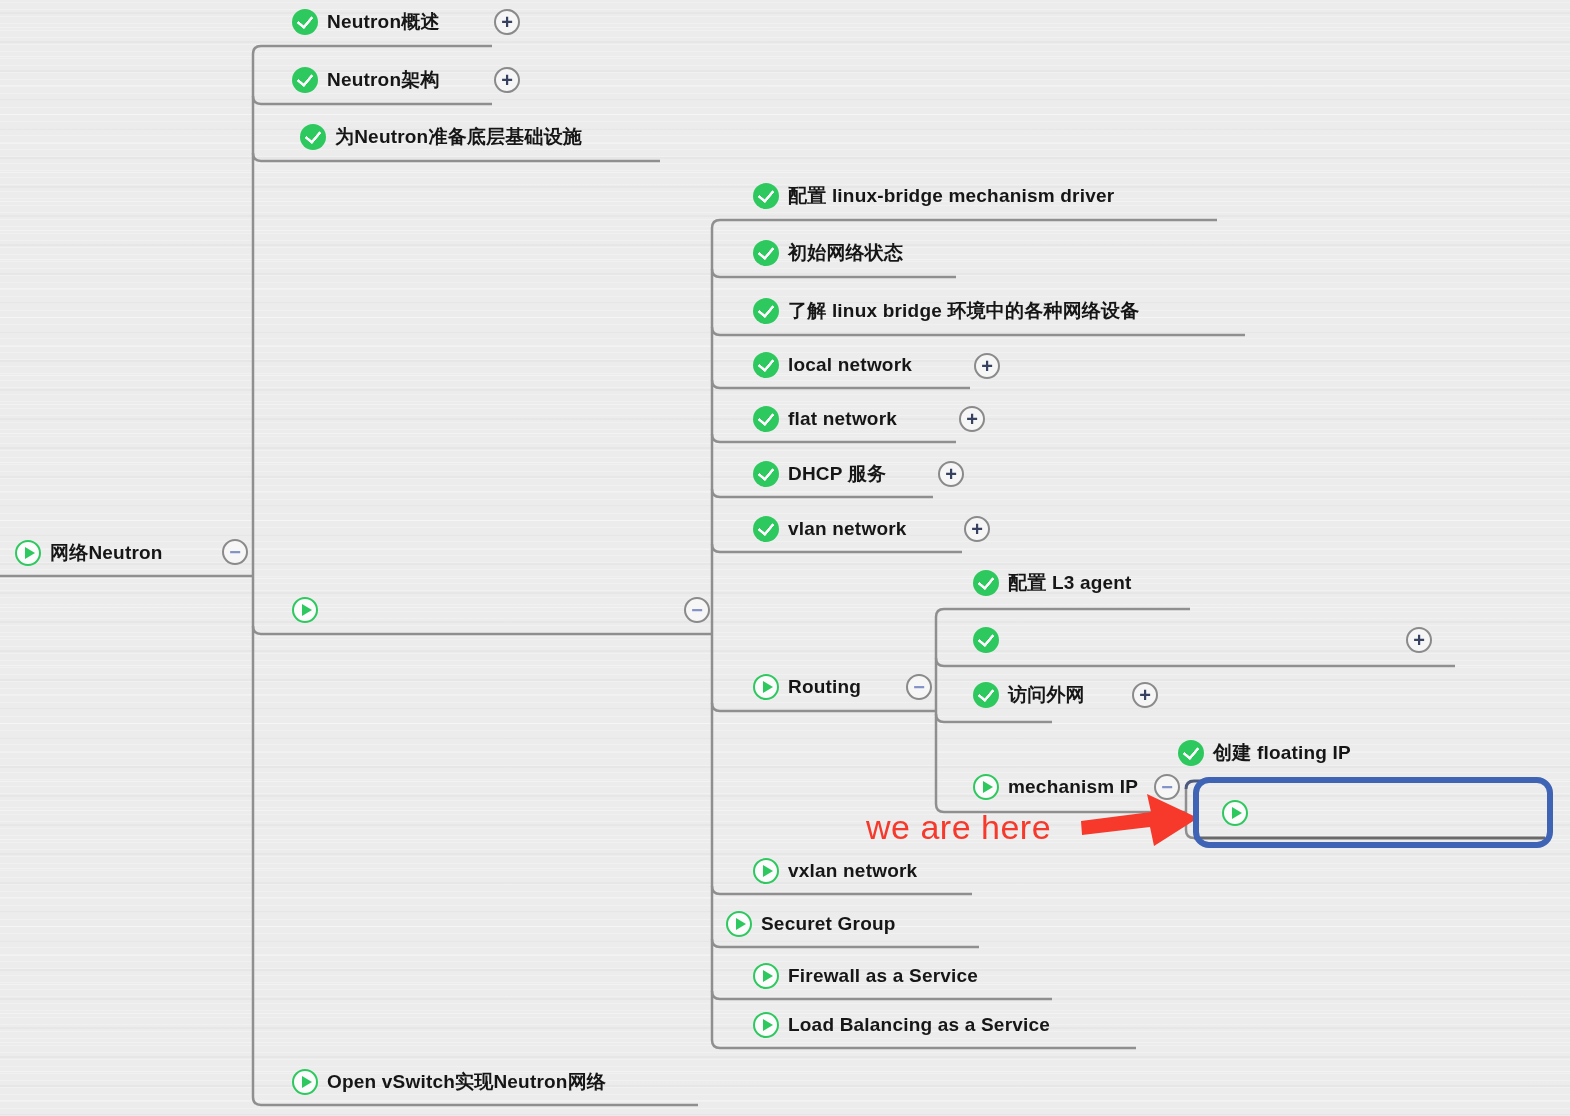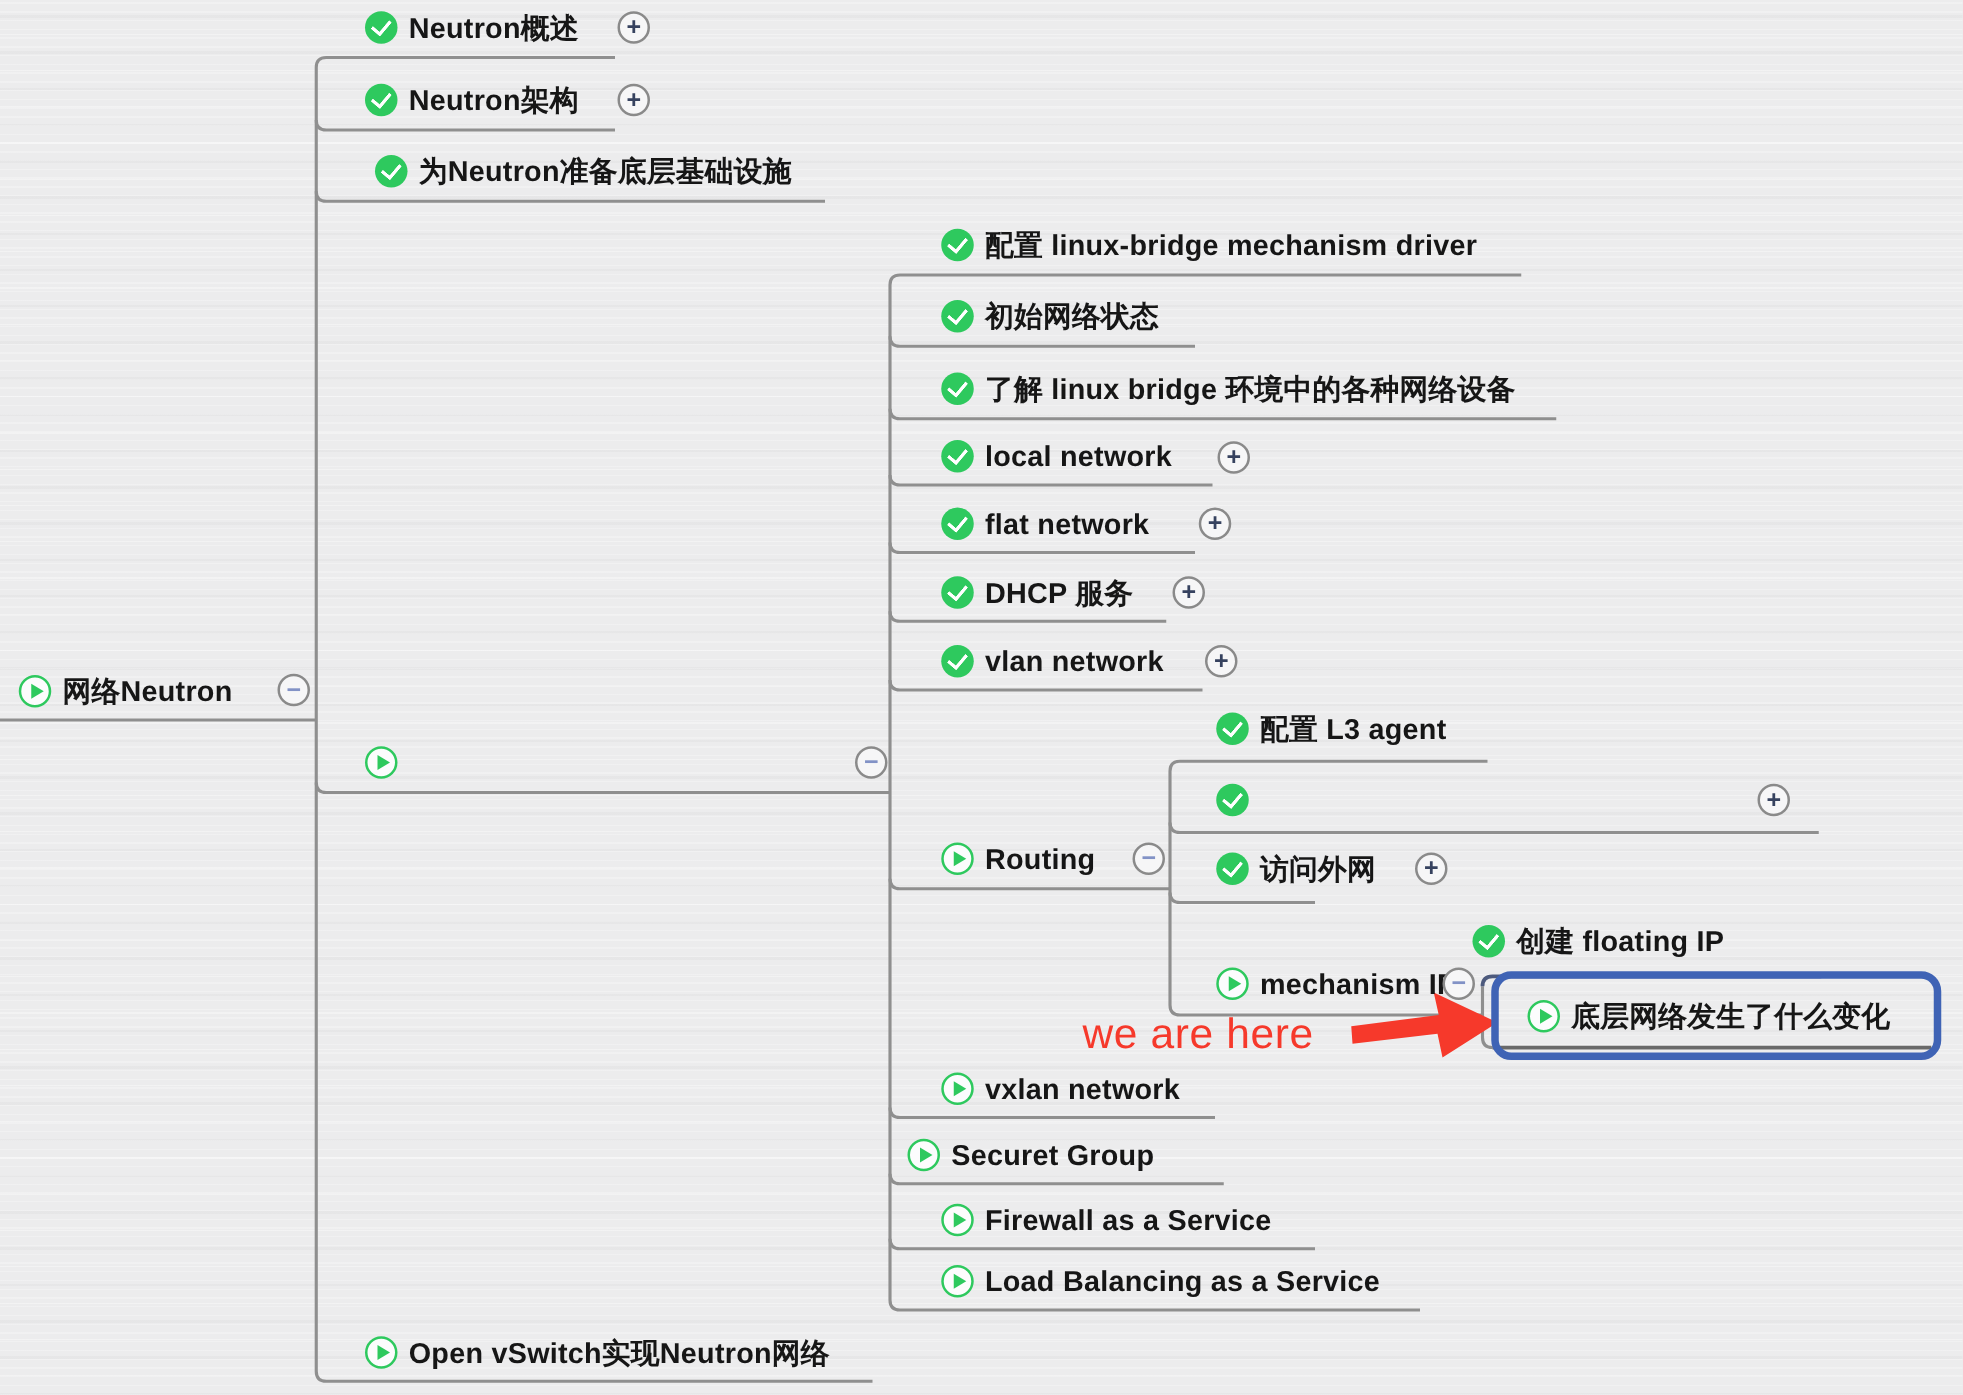--- a/index.html
+++ b/index.html
@@ -16,21 +16,21 @@
   .highlight-box {
     position:absolute; left:1193px; top:777px; width:360px; height:71px;
     border:6px solid #3f63b5; border-radius:16px; box-sizing:border-box; z-index:2;
     background:transparent;
   }
   .node {
     position:absolute; display:flex; align-items:center; gap:9px; height:32px;
     white-space:nowrap; z-index:3;
   }
   .node .label {
-    font-size:23px; font-weight:600; color:#161616; letter-spacing:0.2px;
+    font-size:19px; font-weight:600; color:#161616; letter-spacing:0.2px;
   }
   .icon { width:26px; height:26px; border-radius:50%; position:relative; flex:0 0 26px; box-sizing:border-box; }
   .icon.done { background:#2ec95e; }
   .icon.done::after {
     content:""; position:absolute; left:8px; top:4px; width:7px; height:12px;
     border-right:3px solid #fff; border-bottom:3px solid #fff; transform:rotate(40deg); border-radius:1px;
   }
   .icon.progress { background:#fcfcfd; border:2px solid #2ec95e; }
   .icon.progress::after {
     content:""; position:absolute; left:8px; top:5px;
@@ -180,21 +180,20 @@
     <span class="icon progress"></span>
     <span class="label">mechanism IP</span>
   </div>
 
   <div class="node" style="left:1178px;top:737px">
     <span class="icon done"></span>
     <span class="label">创建 floating IP</span>
   </div>
   <div class="node" style="left:1222px;top:797px">
     <span class="icon progress"></span>
-    <span class="label">底层网络发生了什么变化</span>
   </div>
 
   <button class="expander minus" style="left:222px;top:539px">
       <span>−</span>
     </button>
   <button class="expander plus" style="left:494px;top:9px">
       <span>+</span>
     </button>
   <button class="expander plus" style="left:494px;top:67px">
       <span>+</span>

